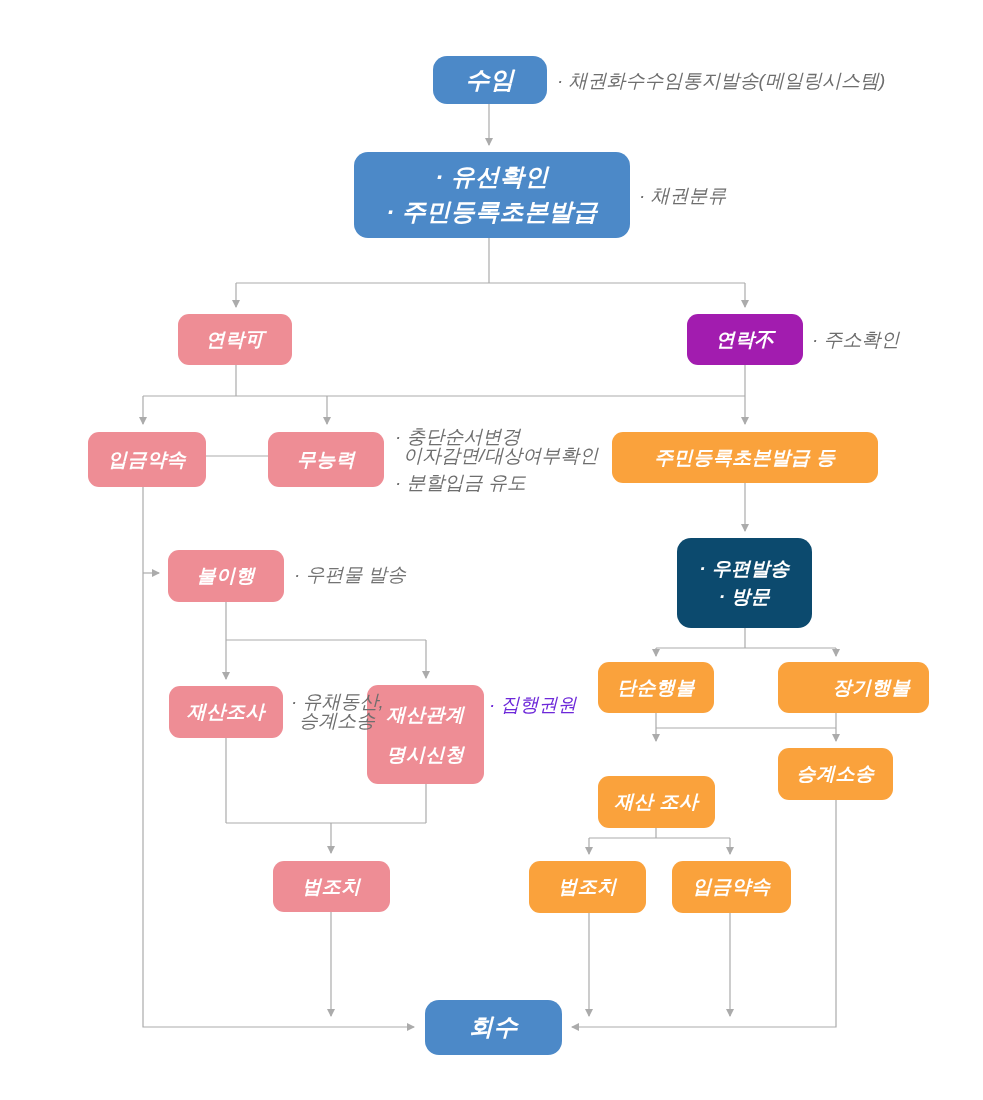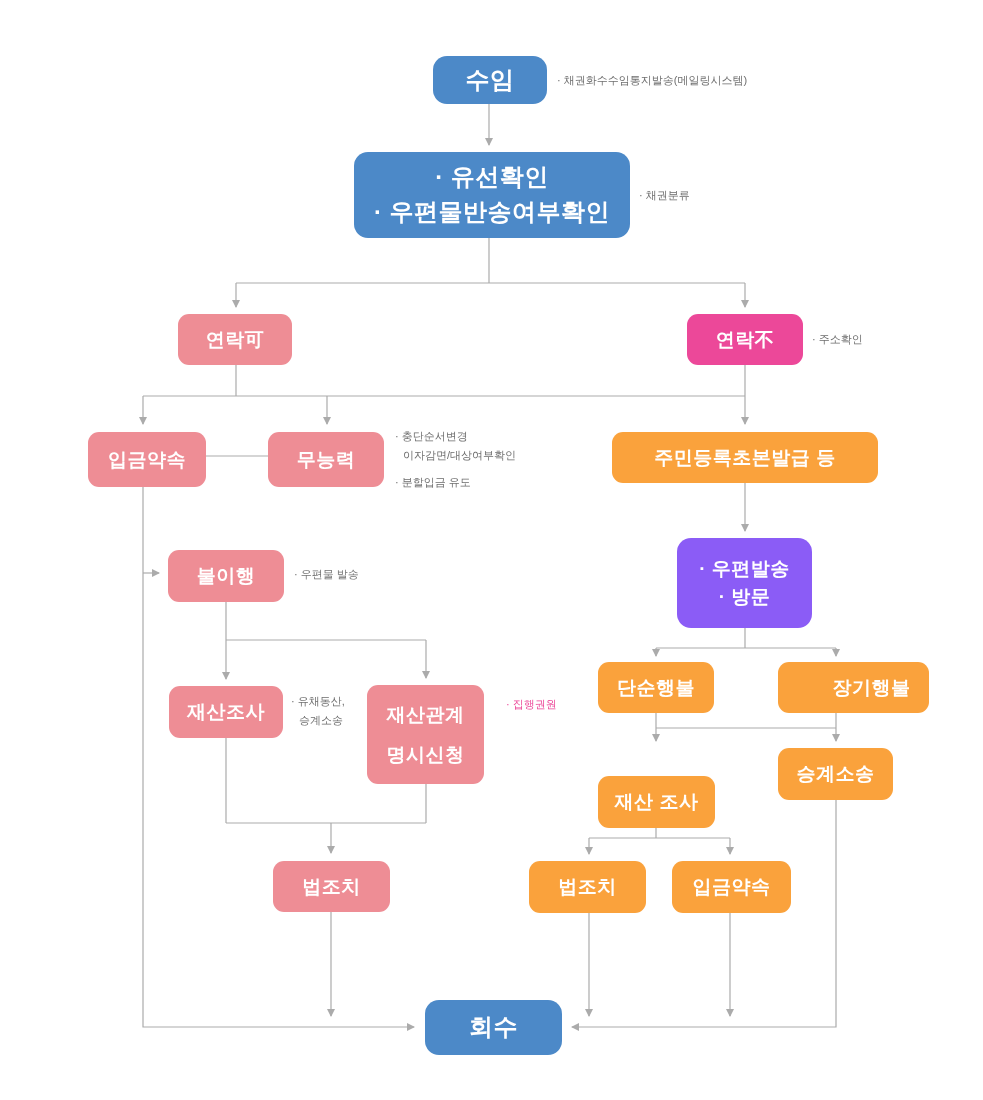--- a/index.html
+++ b/index.html
@@ -8,29 +8,29 @@
     font-family:"Liberation Sans","DejaVu Sans",sans-serif;
   }
   #wires{position:absolute;left:0;top:0;width:983px;height:1100px;}
   .node{
     position:absolute;display:flex;flex-direction:column;align-items:center;justify-content:center;
     color:#fff;font-weight:bold;text-align:center;border-radius:11px;
     font-size:19px;letter-spacing:0.5px;line-height:1.45;
   }
   .node.big{font-size:24px;border-radius:14px;}
   .note{
-    position:absolute;color:#6e6e6e;font-size:11px;line-height:19px;white-space:nowrap;
+    position:absolute;color:#6e6e6e;font-size:19px;line-height:19px;white-space:nowrap;
   }
   .note .ind{padding-left:8px;display:block;}
   .note .gap{display:block;height:8px;}
 </style>
 </head>
 <body>
 
-<div id="canvas" style="background: rgb(255, 255, 255);">
+<div id="canvas" style="background: rgb(255, 255, 255); font-style: italic;">
 
   <svg id="wires" viewBox="0 0 983 1100">
     <defs>
       <marker id="arrow" markerUnits="userSpaceOnUse" markerWidth="10" markerHeight="10" refX="7" refY="4" orient="auto">
         <path d="M0,0 L8,4 L0,8 Z" class="arrowhead" fill="#ababab"></path>
       </marker>
     </defs>
     <g fill="none" stroke-width="1.2" id="wire-group" stroke="#ababab">
       <path d="M489,104 V145" marker-end="url(#arrow)"></path>
       <path d="M489,238 V283"></path>
@@ -73,28 +73,28 @@
       <path d="M730,913 V1016" marker-end="url(#arrow)"></path>
     </g>
   </svg>
 
   <div class="node big" style="left: 433px; top: 56px; width: 114px; height: 48px; background: rgb(76, 137, 200);">
     <span>수임</span>
   </div>
 
   <div class="node big" style="left: 354px; top: 152px; width: 276px; height: 86px; background: rgb(76, 137, 200);">
     <span>· 유선확인</span>
-    <span>· 우편물반송여부확인</span>
+    <span>· 주민등록초본발급</span>
   </div>
 
   <div class="node" style="left: 178px; top: 314px; width: 114px; height: 51px; background: rgb(238, 141, 149);">
     <span>연락可</span>
   </div>
 
-  <div class="node" style="left: 687px; top: 314px; width: 116px; height: 51px; background: #ec4899;">
+  <div class="node" style="left: 687px; top: 314px; width: 116px; height: 51px; background: #a21caf;">
     <span>연락不</span>
   </div>
 
   <div class="node" style="left: 88px; top: 432px; width: 118px; height: 55px; background: rgb(238, 141, 149);">
     <span>입금약속</span>
   </div>
 
   <div class="node" style="left: 268px; top: 432px; width: 116px; height: 55px; background: rgb(238, 141, 149);">
     <span>무능력</span>
   </div>
@@ -113,21 +113,21 @@
   </div>
 
   <div class="node" style="left: 273px; top: 861px; width: 117px; height: 51px; background: rgb(238, 141, 149);">
     <span>법조치</span>
   </div>
 
   <div class="node" style="left: 612px; top: 432px; width: 266px; height: 51px; background: rgb(250, 162, 60);">
     <span>주민등록초본발급 등</span>
   </div>
 
-  <div class="node" style="left: 677px; top: 538px; width: 135px; height: 90px; border-radius: 14px; background: #8b5cf6;">
+  <div class="node" style="left: 677px; top: 538px; width: 135px; height: 90px; border-radius: 14px; background: #0c4a6e;">
     <span>· 우편발송</span>
     <span>· 방문</span>
   </div>
 
   <div class="node" style="left: 598px; top: 662px; width: 116px; height: 51px; background: rgb(250, 162, 60);">
     <span>단순행불</span>
   </div>
 
   <div class="node" style="left: 778px; top: 662px; width: 115px; height: 51px; background: rgb(250, 162, 60); padding-left: 36px;">
     <span>장기행불</span>
@@ -166,15 +166,15 @@
     <span>· 분할입금 유도</span>
   </div>
 
   <div class="note" style="left: 294px; top: 565px; color: #737373;">· 우편물 발송</div>
 
   <div class="note" style="left: 291px; top: 692px; color: rgb(110, 110, 110);">
     <span>· 유채동산,</span>
     <span class="ind">승계소송</span>
   </div>
 
-  <div class="note" style="left: 489px; top: 695px; color: #ec4899; margin-left: 17px;">· 집행권원</div>
+  <div class="note" style="left: 489px; top: 695px; color: #6d28d9;">· 집행권원</div>
 
 </div>
 
 </body></html>

